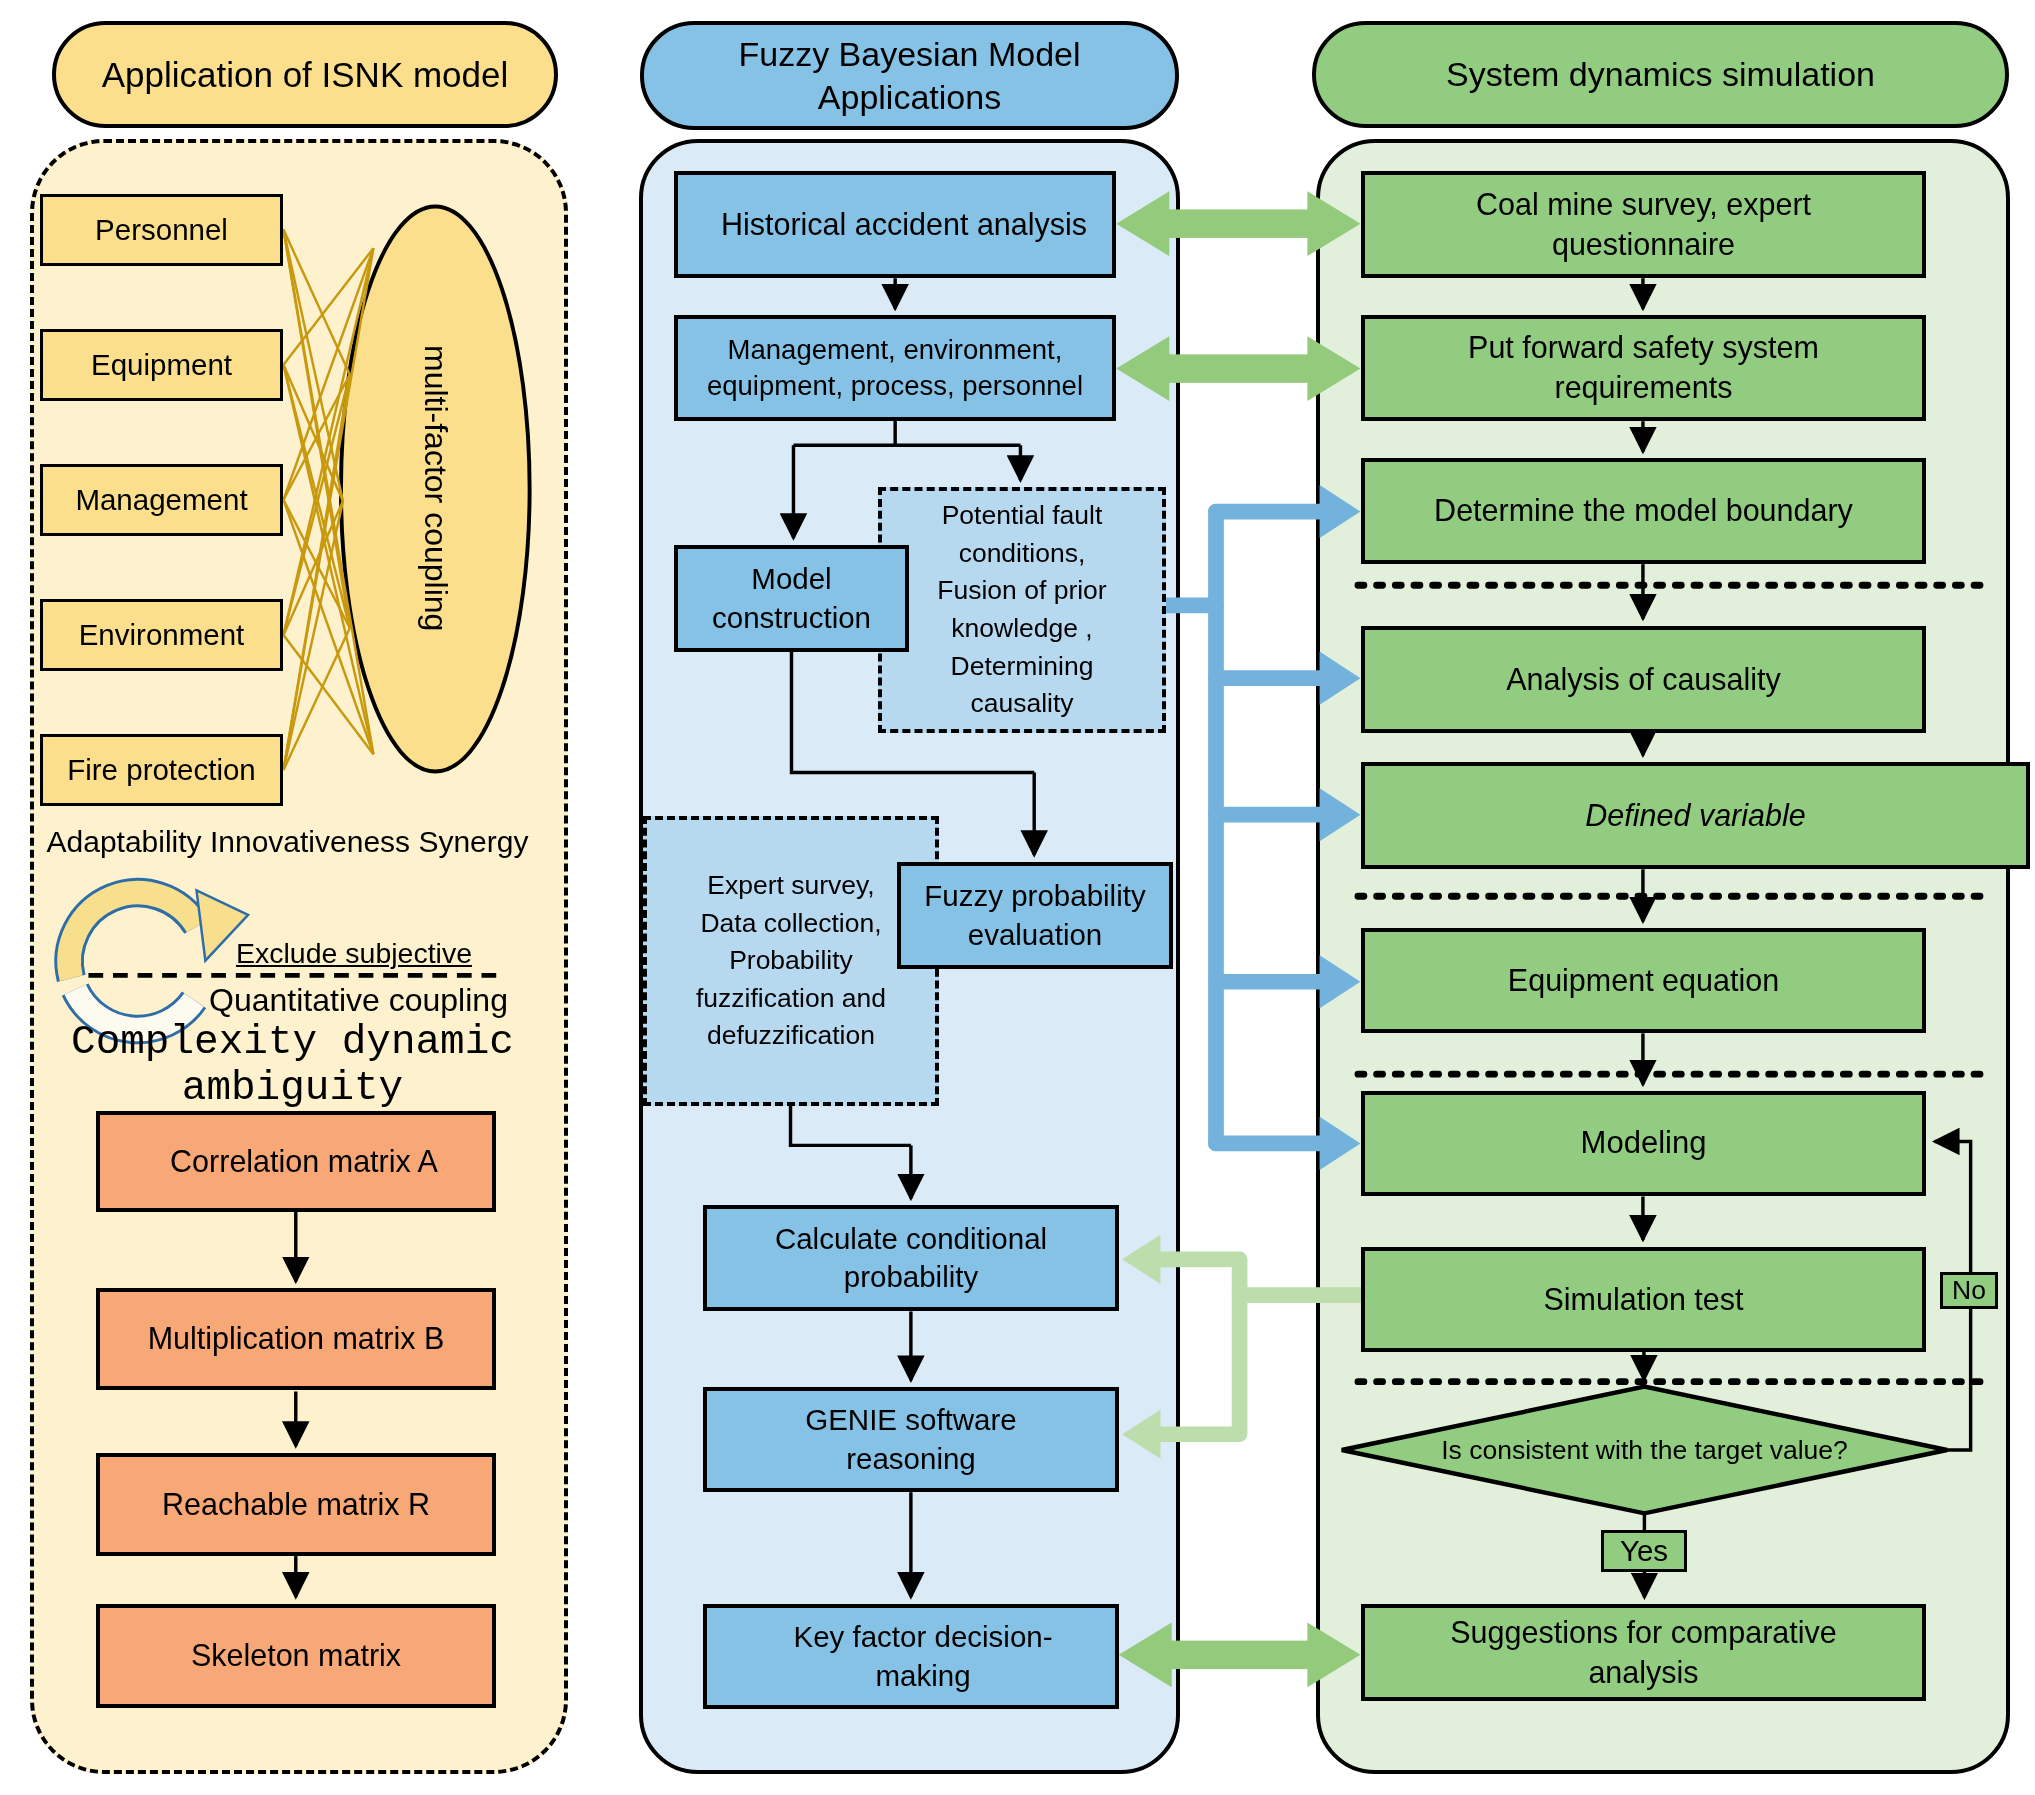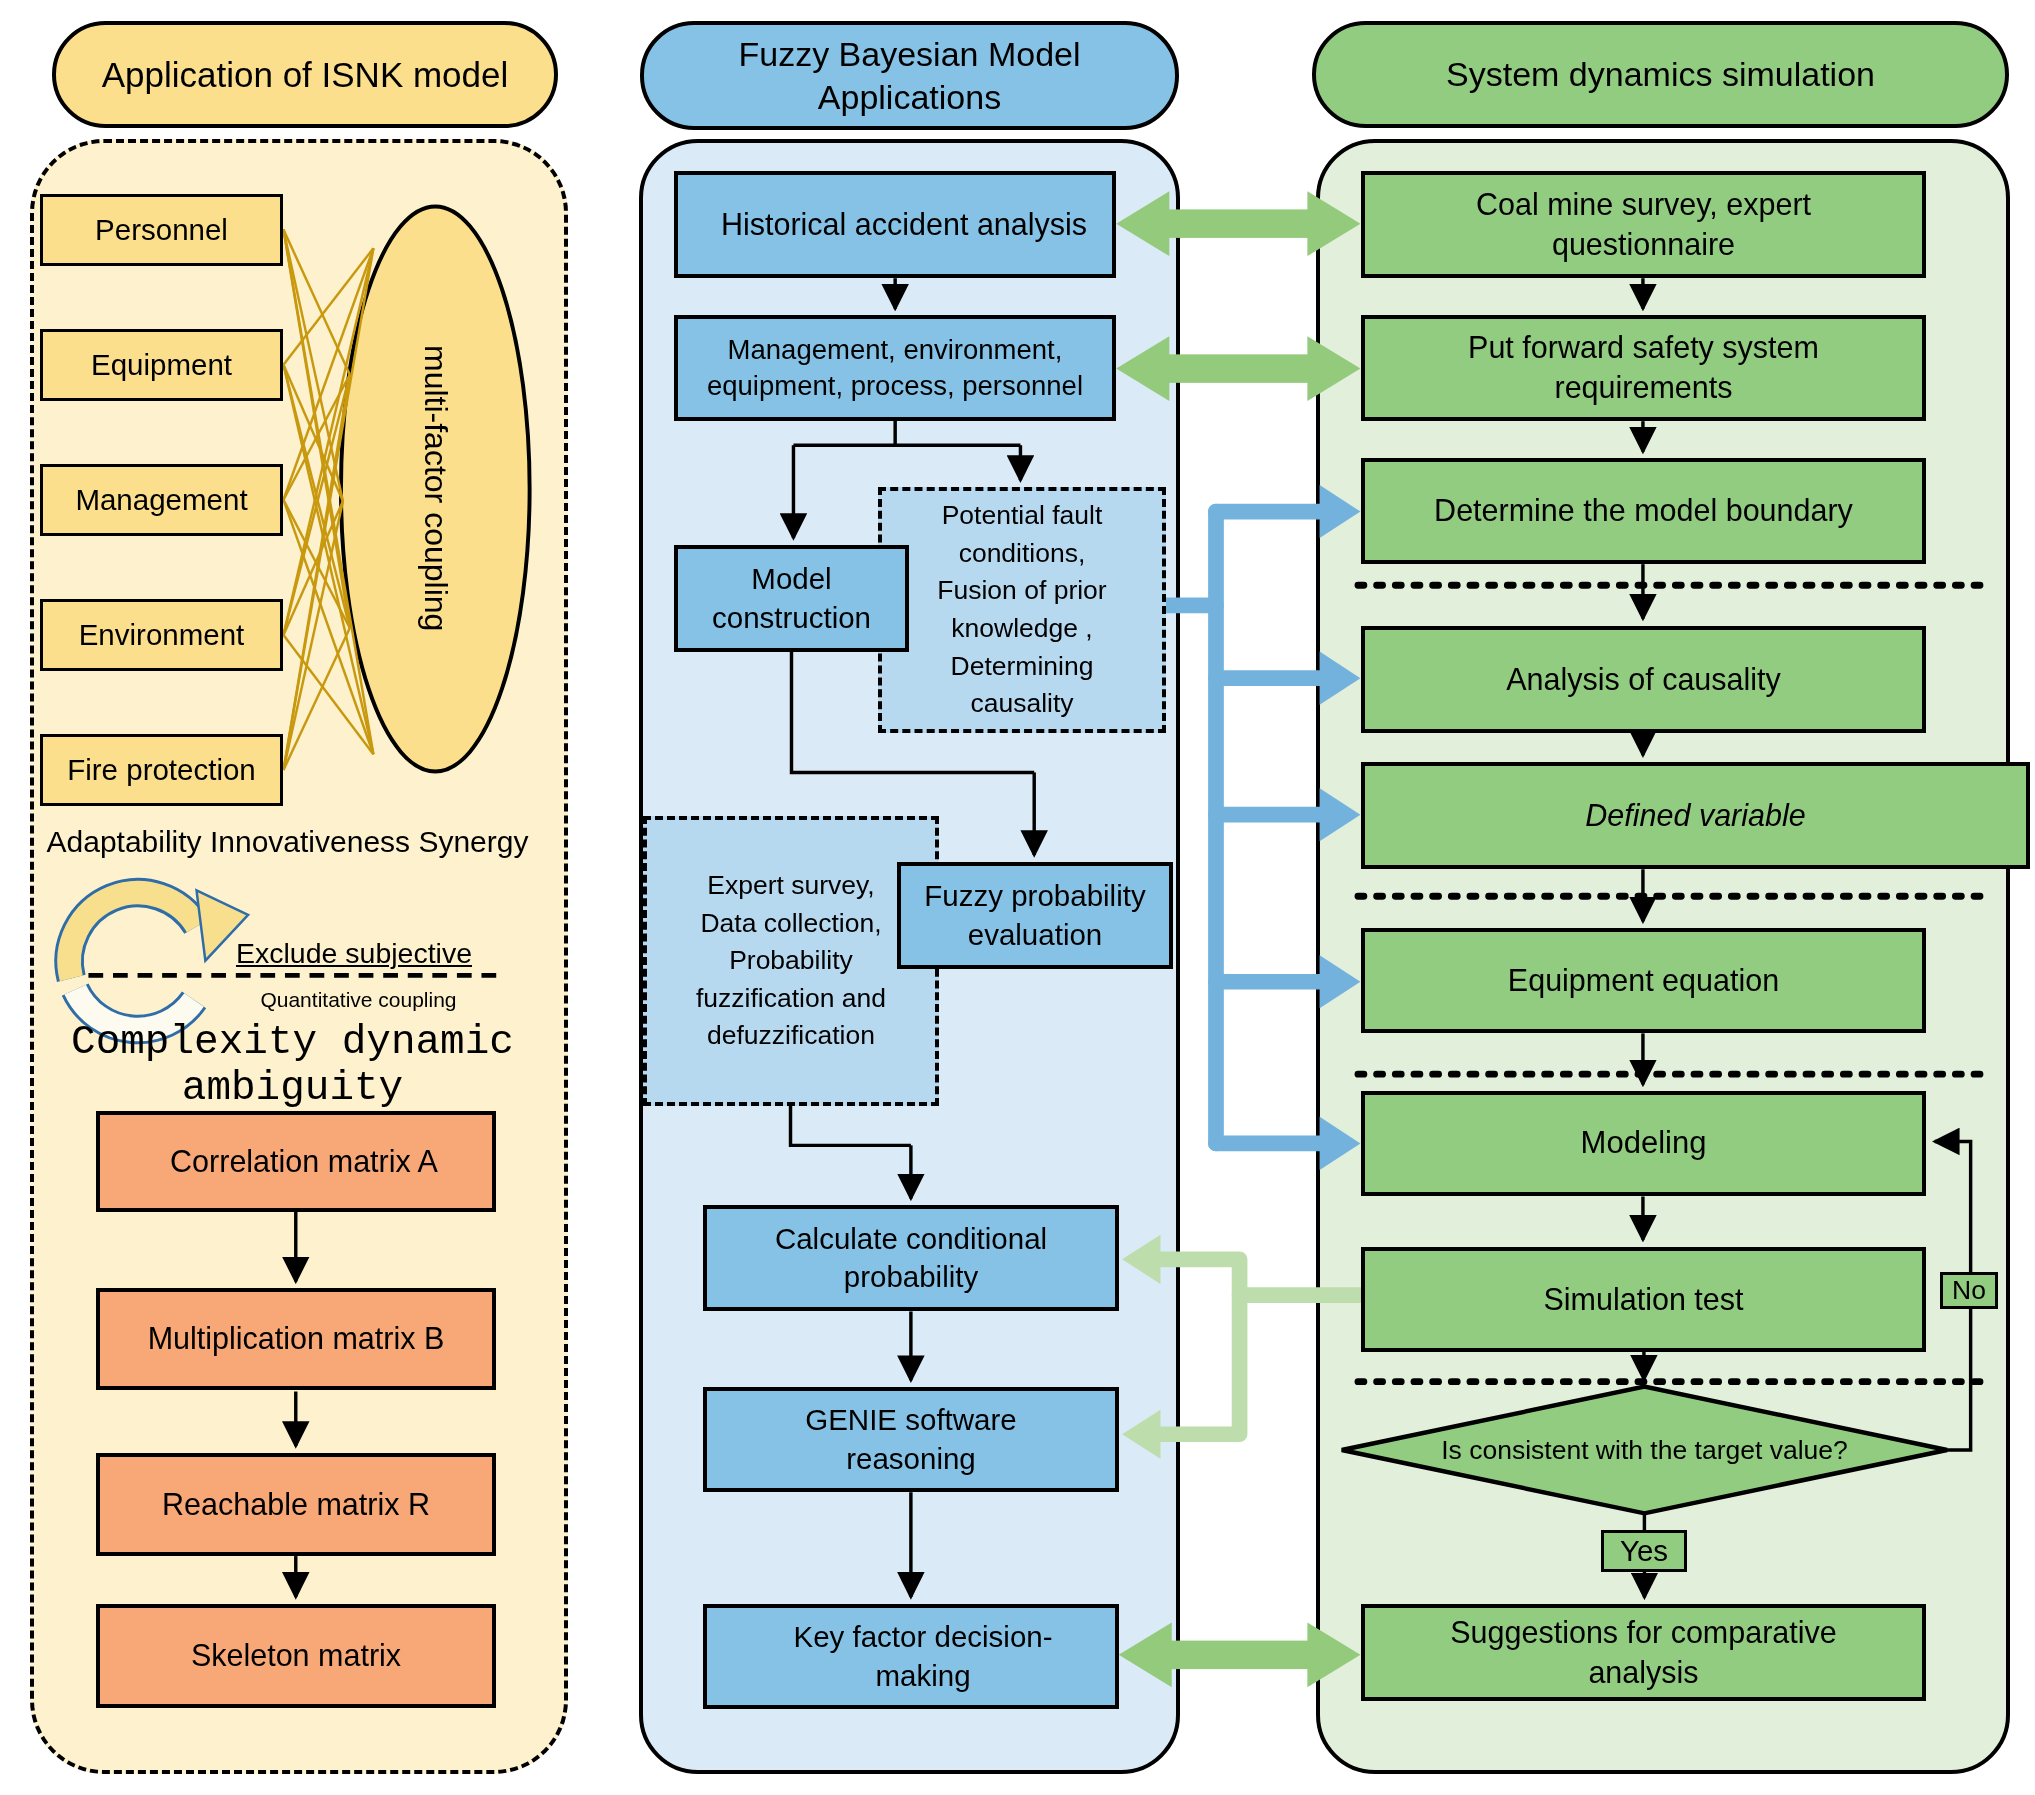--- a/index.html
+++ b/index.html
@@ -173,21 +173,21 @@
 <div class="abs box yellow" style="left:40px;top:329px;width:243px;height:72px;border-width:3.9px;"><span>Equipment</span></div>
 <div class="abs box yellow" style="left:40px;top:464px;width:243px;height:72px;border-width:3.9px;"><span>Management</span></div>
 <div class="abs box yellow" style="left:40px;top:599px;width:243px;height:72px;border-width:3.9px;"><span>Environment</span></div>
 <div class="abs box yellow" style="left:40px;top:734px;width:243px;height:72px;border-width:3.9px;"><span>Fire protection</span></div>
 
 <div class="abs txt vert" style="left:411px;top:206px;width:49px;height:565px;font-size:32px;"><span>multi-factor coupling</span></div>
 
 <div class="abs txt" style="left:37px;top:822px;width:501px;height:39px;font-size:30px;"><span>Adaptability Innovativeness Synergy</span></div>
 
 <div class="abs txt" style="left:197px;top:936px;width:314px;height:34px;font-size:28.5px;text-decoration:underline;"><span>Exclude subjective</span></div>
-<div class="abs txt" style="left:194px;top:983px;width:329px;height:34px;font-size:21px;"><span>Quantitative coupling</span></div>
+<div class="abs txt" style="left:194px;top:983px;width:329px;height:34px;font-size:32px;"><span>Quantitative coupling</span></div>
 <div class="abs txt" style="left:42px;top:1045px;width:501px;height:39px;font-size:41px;font-family:Liberation Mono, monospace;"><span>Complexity dynamic ambiguity</span></div>
 
 <div class="abs box orange" style="left:96px;top:1111px;width:400px;height:101px;font-size:30.5px;padding-left:16px;"><span>Correlation matrix A</span></div>
 <div class="abs box orange" style="left:96px;top:1288px;width:400px;height:102px;font-size:30.5px;"><span>Multiplication matrix B</span></div>
 <div class="abs box orange" style="left:96px;top:1453px;width:400px;height:103px;font-size:30.5px;"><span>Reachable matrix R</span></div>
 <div class="abs box orange" style="left:96px;top:1604px;width:400px;height:104px;font-size:30.5px;"><span>Skeleton matrix</span></div>
 
 <div class="abs box dblue dashedbox" style="left:878px;top:487px;width:288px;height:246px;font-size:26.5px;line-height:1.42;"><span>Potential fault
 conditions,
 Fusion of prior

